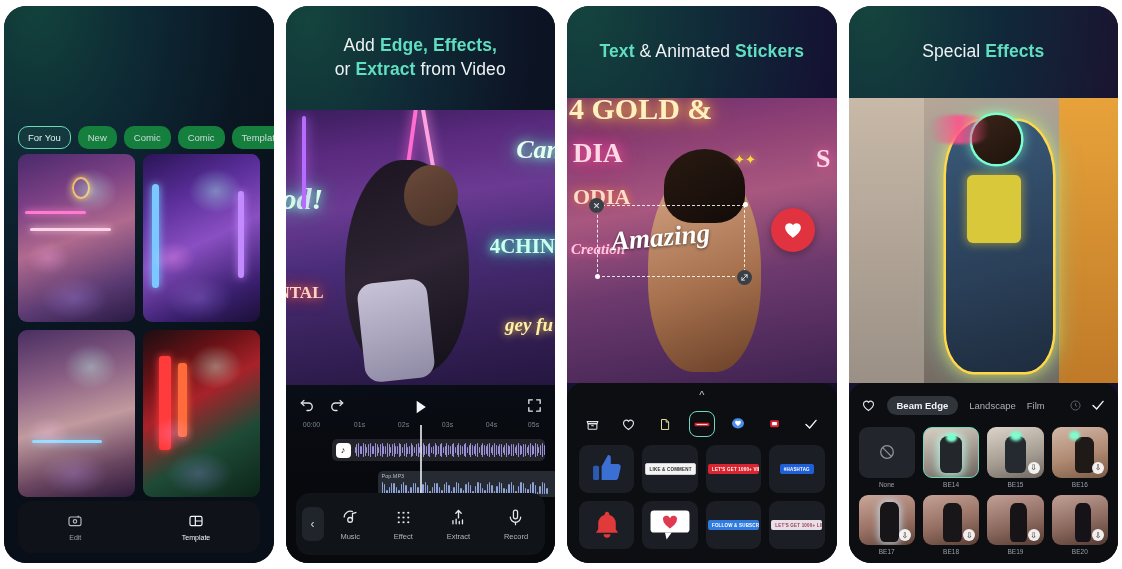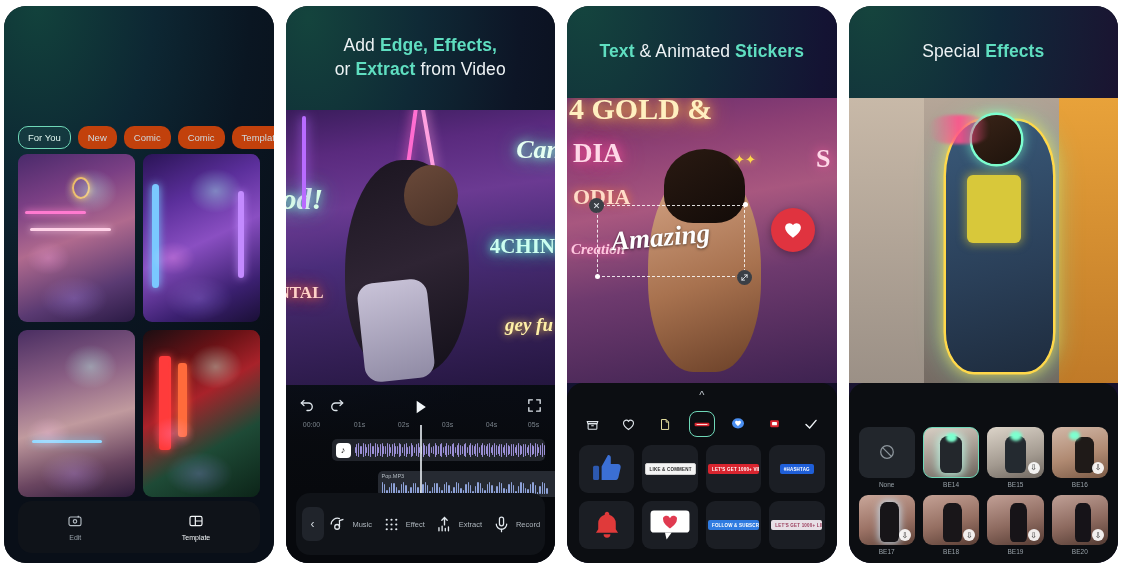--- a/index.html
+++ b/index.html
@@ -50,21 +50,21 @@
 
   
   .p1-chips {
     position:absolute; top:120px; left:14px; right:0;
     display:flex; gap:7px; z-index:5;
     overflow:hidden;
   }
   .chip {
     flex:0 0 auto;
     font-size:9.5px; color:#cfd8dd;
-    background:#c2410c; border:1px solid transparent;
+    background:#15803d; border:1px solid transparent;
     border-radius:10px; padding:5px 9px; white-space:nowrap;
   }
   .chip.sel { background:rgba(95,222,192,.07); border-color:#6fd8b8; color:#dff5ee; }
 
   .p1-grid {
     position:absolute; top:148px; left:14px; right:14px; bottom:66px;
     display:grid; grid-template-columns:1fr 1fr; grid-template-rows:1fr 1fr;
     gap:8px; z-index:4;
   }
   .tcard { border-radius:9px; overflow:hidden; position:relative; }
@@ -149,21 +149,21 @@
     position:absolute; left:10px; right:10px; bottom:8px; height:62px;
     background:#101318; border-radius:14px;
     display:flex; align-items:center; z-index:9;
   }
   .backbtn {
     width:22px; height:34px; margin-left:6px; border-radius:7px;
     background:#20242b; display:flex; align-items:center; justify-content:center;
     color:#cfd6dc; font-size:12px; flex:0 0 auto;
   }
   .tools { flex:1 1 auto; display:flex; justify-content:space-around; align-items:center; }
-  .tool { display:flex; flex-direction:row; align-items:center; gap:5px; }
+  .tool { display:flex; flex-direction:column; align-items:center; gap:5px; }
   .tool .lbl { font-size:7.5px; color:#aeb6bd; }
 
   
   .p3-video {
     position:absolute; top:92px; left:0; right:0; bottom:180px; z-index:3; overflow:hidden;
     background:linear-gradient(170deg,#6a2e6e 0%,#8c3f74 18%,#a8577f 38%,#6e3a6e 62%,#3d2250 100%);
   }
   .selbox {
     position:absolute; border:1px dashed rgba(255,255,255,.85); z-index:5;
   }
@@ -756,20 +756,43 @@
                   box-shadow:0 0 0 2.5px #ffd84a, 0 0 12px 4px rgba(255,216,74,.55), 0 0 22px 8px rgba(120,255,190,.35);"></div>
       <div style="position:absolute;left:46%;top:6%;width:18%;height:17%;border-radius:50%;background:linear-gradient(150deg,#3a2418,#1e130c);
                   box-shadow:0 0 0 2.5px #7cffcf, 0 0 12px 3px rgba(124,255,207,.6);"></div>
       <div style="position:absolute;left:44%;top:27%;width:20%;height:24%;background:#d8c83a;border-radius:6px;
                   box-shadow:0 0 9px 2px rgba(216,200,58,.5);"></div>
       <div style="position:absolute;left:30%;top:6%;width:22%;height:10%;border-radius:40%;
                   background:linear-gradient(90deg,rgba(255,80,140,.0),rgba(255,80,140,.9),rgba(120,255,190,.0));filter:blur(1.5px);"></div>
     </div>
 
     <div class="p4-panel">
+      <div class="eff-tabs">
+        <span>
+          <svg width="15" height="15" viewBox="0 0 24 24" fill="none" stroke="#dfe5ea" stroke-width="1.8">
+            <path d="M12 20S4 14.6 4 9.6A4.4 4.4 0 0 1 12 7a4.4 4.4 0 0 1 8 2.6c0 5-8 10.4-8 10.4z"></path>
+          </svg>
+        </span>
+        <span class="eff-tab sel">Beam Edge</span>
+        <span class="eff-tab">Landscape</span>
+        <span class="eff-tab">Film</span>
+        <span style="margin-left:auto;display:flex;gap:8px;align-items:center;">
+          <span>
+            <svg width="13" height="13" viewBox="0 0 24 24" fill="none" stroke="#5c646b" stroke-width="1.8">
+              <circle cx="12" cy="12" r="8.4"></circle>
+                <path d="M12 7.6V12l3 1.8"></path>
+            </svg>
+          </span>
+          <span>
+            <svg width="16" height="16" viewBox="0 0 24 24" fill="none" stroke="#f0f4f7" stroke-width="2.1" stroke-linecap="round">
+              <path d="M4.5 12.6 10 18 19.6 6.6"></path>
+            </svg>
+          </span>
+        </span>
+      </div>
 
       <div class="eff-grid">
 
         <div class="eff-cell">
           <div class="eff-th">
             <svg width="18" height="18" viewBox="0 0 24 24" fill="none" stroke="#8d959c" stroke-width="1.7">
               <circle cx="12" cy="12" r="8.4"></circle>
                 <path d="M6.2 6.2 17.8 17.8"></path>
             </svg>
           </div>

